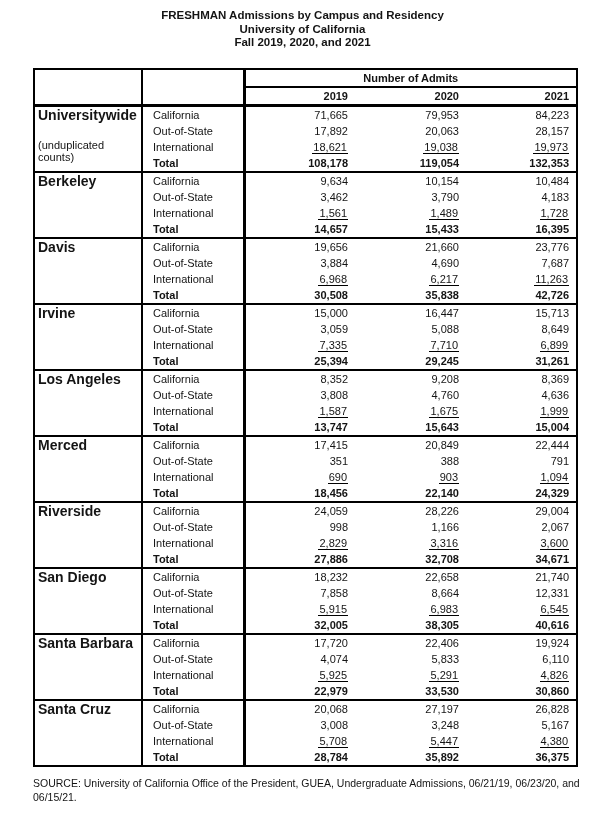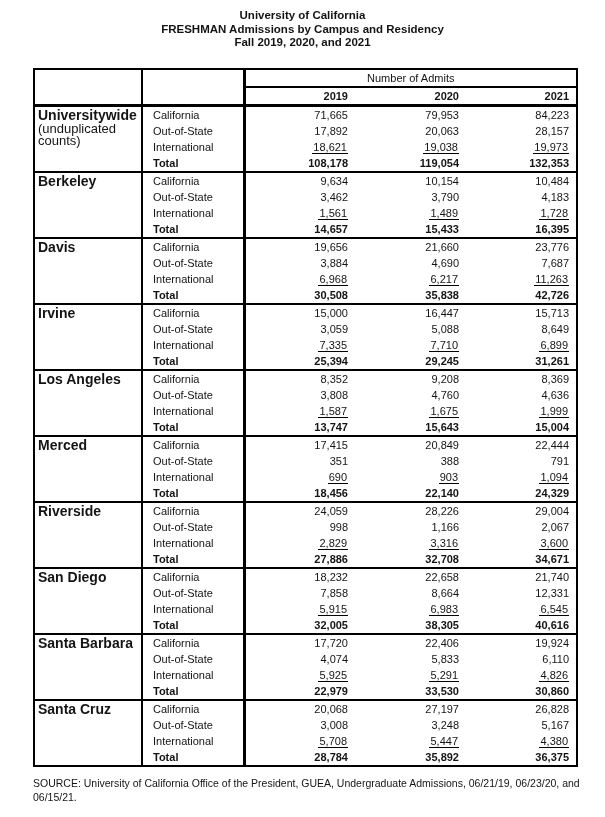--- a/index.html
+++ b/index.html
@@ -11,39 +11,39 @@
   .titles{text-align:center;padding-top:9px;font-weight:bold;font-size:11.5px;line-height:13.5px;}
   .tablewrap{margin:18px 0 0 33px;}
   table{border-collapse:collapse;border:2px solid #000;width:543px;table-layout:fixed;}
   td{padding:0;font-size:11px;height:16px;vertical-align:middle;}
   col.campus-col{width:108px;}
   col.res-col{width:102px;}
   col.year-col{width:111px;}
   .c1{border-right:2px solid #000;}
   .c2{border-right:3px solid #000;}
   thead{border-bottom:3px solid #000;}
-  thead td.group{text-align:center;font-weight:normal;border-bottom:2px solid #000;}
+  thead td.group{text-align:center;font-weight:bold;border-bottom:2px solid #000;}
   .yr{text-align:right;font-weight:bold;padding-right:7px;}
   tbody.section{border-top:2px solid #000;}
   .campuscell{vertical-align:top;padding:1px 2px 0 3px;}
   .campus{font-weight:bold;font-size:14px;line-height:15px;}
-  .campusnote{font-size:13px;line-height:12px;margin-top:0;}
+  .campusnote{font-size:11px;line-height:12px;margin-top:16px;}
   .lab{padding-left:10px;}
   .num{text-align:right;padding-right:7px;}
   .b{font-weight:bold;}
   .ul{border-bottom:1px solid #000;padding:0 1px;}
   .notes{margin:6px 16px 0 33px;font-size:10.5px;line-height:14px;}
   .source{margin-top:9px;}
 </style>
 </head>
 <body>
 
 <div class="titles">
+  <div>FRESHMAN Admissions by Campus and Residency</div>
   <div>University of California</div>
-  <div>FRESHMAN Admissions by Campus and Residency</div>
   <div>Fall 2019, 2020, and 2021</div>
 </div>
 
 <div class="tablewrap">
   <table id="admits-table">
     <colgroup>
       <col class="campus-col">
         <col class="res-col">
       <col class="year-col">
         <col class="year-col">

